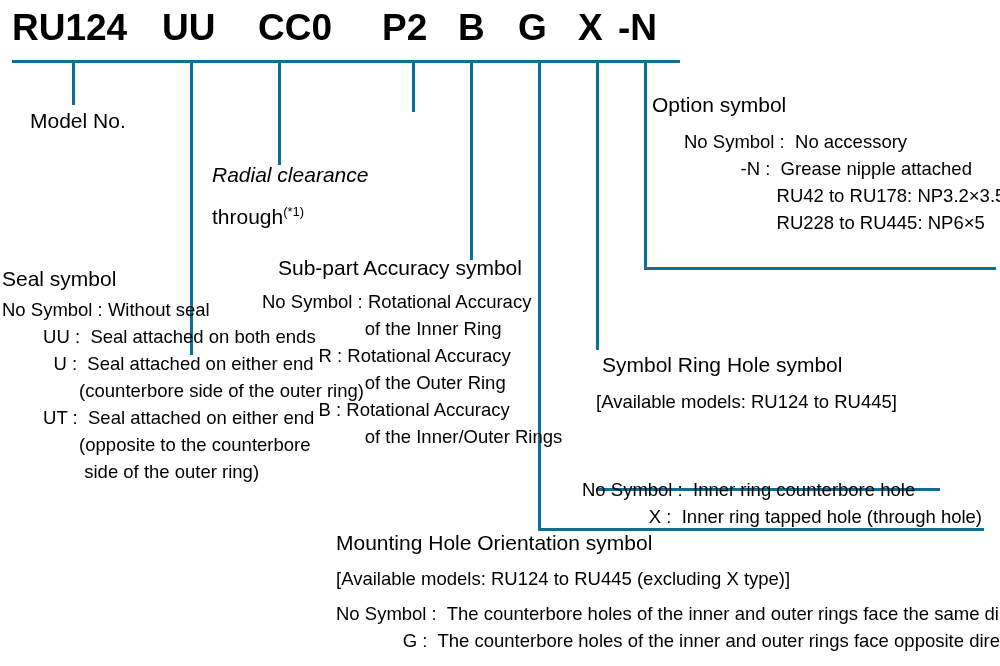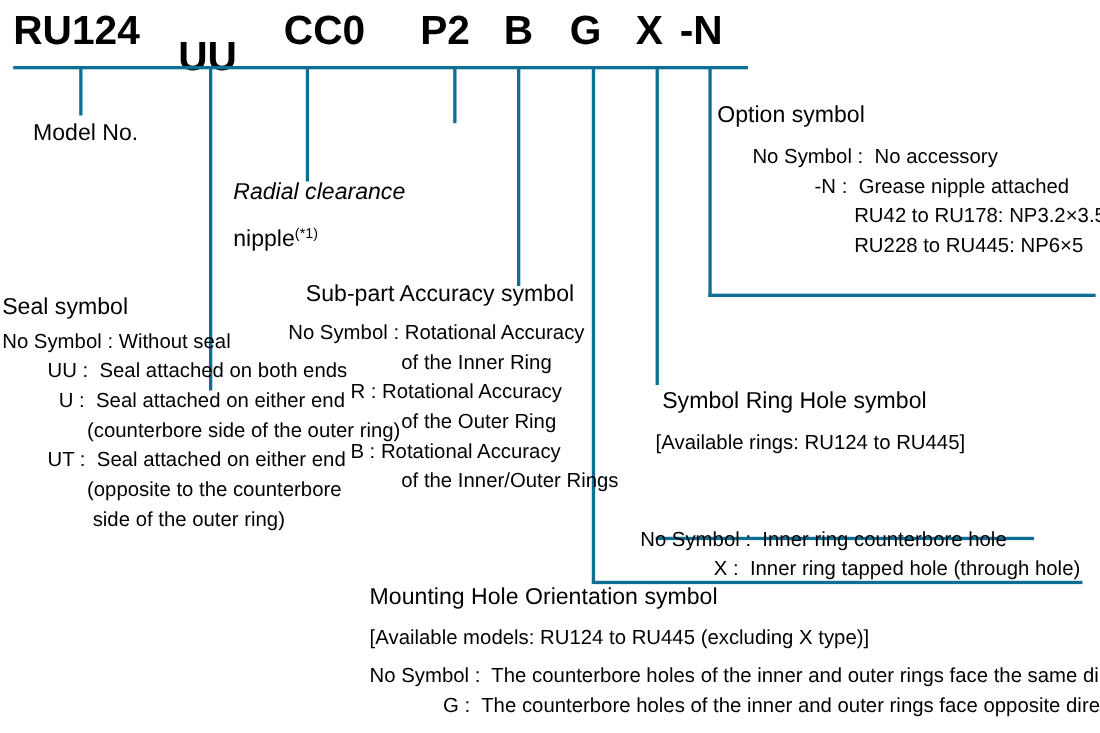--- a/index.html
+++ b/index.html
@@ -62,21 +62,21 @@
   .tblock.big { font-size: 21px; line-height: 29px; }
   .sup { font-size: 13px; vertical-align: super; }
 </style>
 </head>
 <body>
 
 <div id="page">
 
   <div class="code-row">
     <div class="code-seg" style="left:12px;  top:0;">RU124</div>
-    <div class="code-seg" style="left:162px; top:0;margin-top:24px;">UU</div>
+    <div class="code-seg" style="left:162px; top:0;">UU</div>
     <div class="code-seg" style="left:258px; top:0;text-align:center;">CC0</div>
     <div class="code-seg" style="left:382px; top:0;">P2</div>
     <div class="code-seg" style="left:458px; top:0;">B</div>
     <div class="code-seg" style="left:518px; top:0;">G</div>
     <div class="code-seg" style="left:578px; top:0;">X</div>
     <div class="code-seg" style="left:618px; top:0;">-N</div>
   </div>
 
   <div class="uline" style="left:12px; top:60px; width:668px;"></div>
 
@@ -97,21 +97,21 @@
   <div class="vline" style="left:644px; top:60px;  height:210px;"></div>
 
   <div class="hline" style="left:644px; top:267px; width:352px;"></div>
   <div class="hline" style="left:596px; top:488px; width:344px;"></div>
   <div class="hline" style="left:538px; top:528px; width:446px;"></div>
 
   <div class="tblock big" style="left:30px; top:106px;">Model No.</div>
 
 
   <div class="tblock big" style="left:212px; top:160px;font-style:italic;">Radial clearance</div>
-  <div class="tblock big" style="left:212px; top:197px;"><span>nipple</span><span class="sup">(*1)</span></div>
+  <div class="tblock big" style="left:212px; top:197px;"><span>through</span><span class="sup">(*1)</span></div>
 
   <div class="tblock big" style="left:652px; top:90px;">Option symbol</div>
   <div class="tblock" style="left:684px; top:128px;">No Symbol :  No accessory
            -N :  Grease nipple attached
                   RU42 to RU178: NP3.2×3.5
                   RU228 to RU445: NP6×5</div>
 
   <div class="tblock big" style="left:2px; top:264px;">Seal symbol</div>
   <div class="tblock" style="left:2px; top:296px;">No Symbol : Without seal
         UU :  Seal attached on both ends
@@ -123,21 +123,21 @@
 
   <div class="tblock big" style="left:278px; top:253px;">Sub-part Accuracy symbol</div>
   <div class="tblock" style="left:262px; top:288px;">No Symbol : Rotational Accuracy
                     of the Inner Ring
            R : Rotational Accuracy
                     of the Outer Ring
            B : Rotational Accuracy
                     of the Inner/Outer Rings</div>
 
   <div class="tblock big" style="left:602px; top:350px;">Symbol Ring Hole symbol</div>
-  <div class="tblock" style="left:596px; top:388px;">[Available rings: RU124 to RU445]</div>
+  <div class="tblock" style="left:596px; top:388px;">[Available models: RU124 to RU445]</div>
   <div class="tblock" style="left:582px; top:428px;margin-top:48px;">No Symbol :  Inner ring counterbore hole
              X :  Inner ring tapped hole (through hole)</div>
 
   <div class="tblock big" style="left:336px; top:528px;">Mounting Hole Orientation symbol</div>
   <div class="tblock" style="left:336px; top:565px;">[Available models: RU124 to RU445 (excluding X type)]</div>
   <div class="tblock" style="left:336px; top:600px;">No Symbol :  The counterbore holes of the inner and outer rings face the same direction
              G :  The counterbore holes of the inner and outer rings face opposite direction</div>
 
 </div>
 

